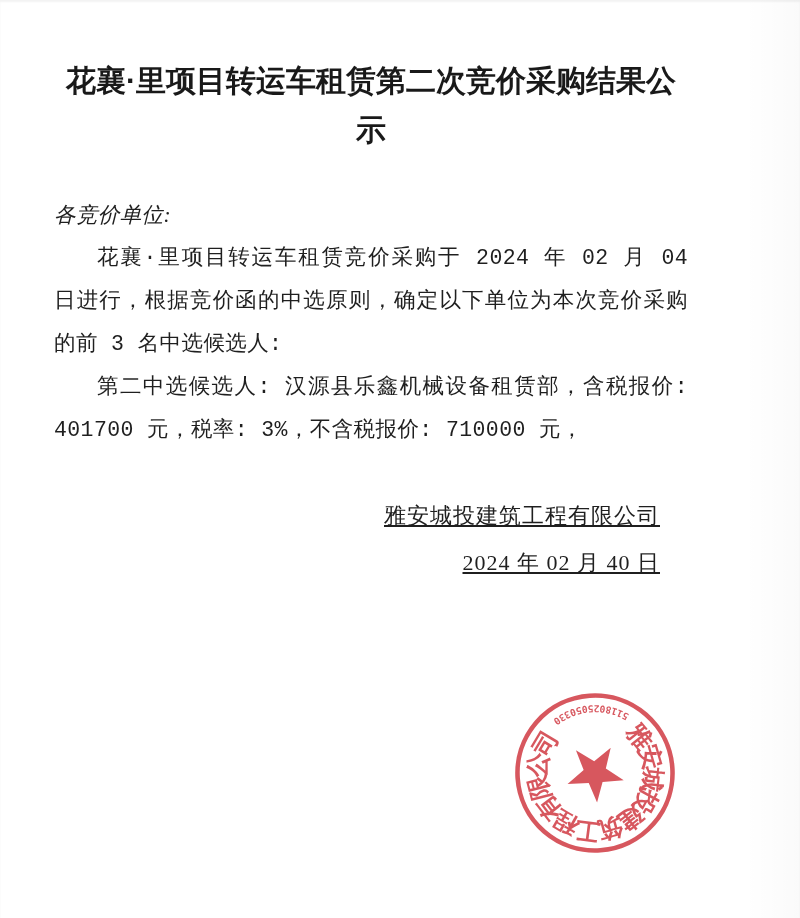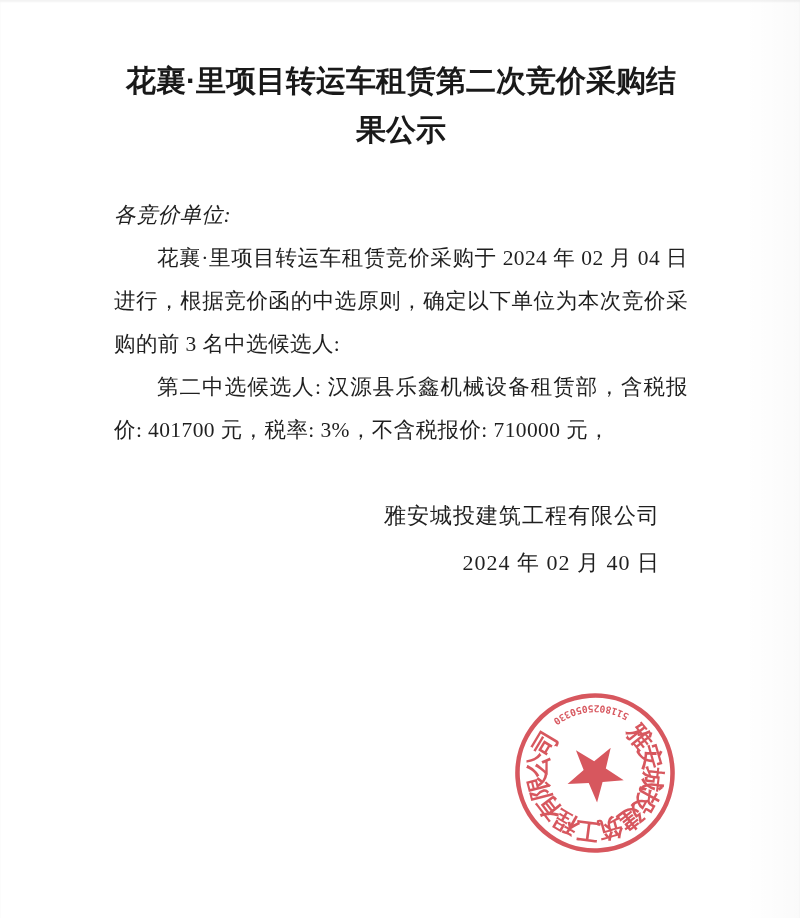--- a/index.html
+++ b/index.html
@@ -7,21 +7,21 @@
     position:relative;
     width:800px;height:918px;
     margin:0 auto;
     background:#ffffff;
     background-image:linear-gradient(to right, rgba(0,0,0,0) 93%, rgba(0,0,0,0.02) 100%);
     box-shadow:inset 0 2px 2px rgba(0,0,0,0.05);
     overflow:hidden;
     font-family:"Liberation Serif","DejaVu Serif",serif;
     color:#1f1f1f;
   }
-  .content{padding:56px 112px 0 114px;}
+  .content{padding:56px 112px 0 54px;}
   .title{
     font-family:"Liberation Sans","DejaVu Sans",sans-serif;
     font-weight:700;
     font-size:30px;
     line-height:49px;
     letter-spacing:0;
     text-align:center;
     color:#191919;
     margin:0 0 40px 0;
   }
@@ -32,30 +32,31 @@
     letter-spacing:0.4px;
     font-style:italic;
   }
   .para{
     font-size:21.5px;
     line-height:43px;
     margin:0;
     text-indent:2em;
     text-align:justify;
     letter-spacing:0.4px;
+    font-family:Liberation Mono, monospace;
   }
   .signature{
     margin-top:40px;
     text-align:right;
     padding-right:28px;
     font-size:22px;
     line-height:47px;
     letter-spacing:1px;
   }
-  .signature .sig-line{margin:0;}
+  .signature .sig-line{margin:0;text-decoration:underline;}
   
   .seal{
     position:absolute;
     left:493px;
     top:671px;
     width:204px;height:204px;
     mix-blend-mode:multiply;
     opacity:0.88;
     filter:blur(0.25px);
   }

